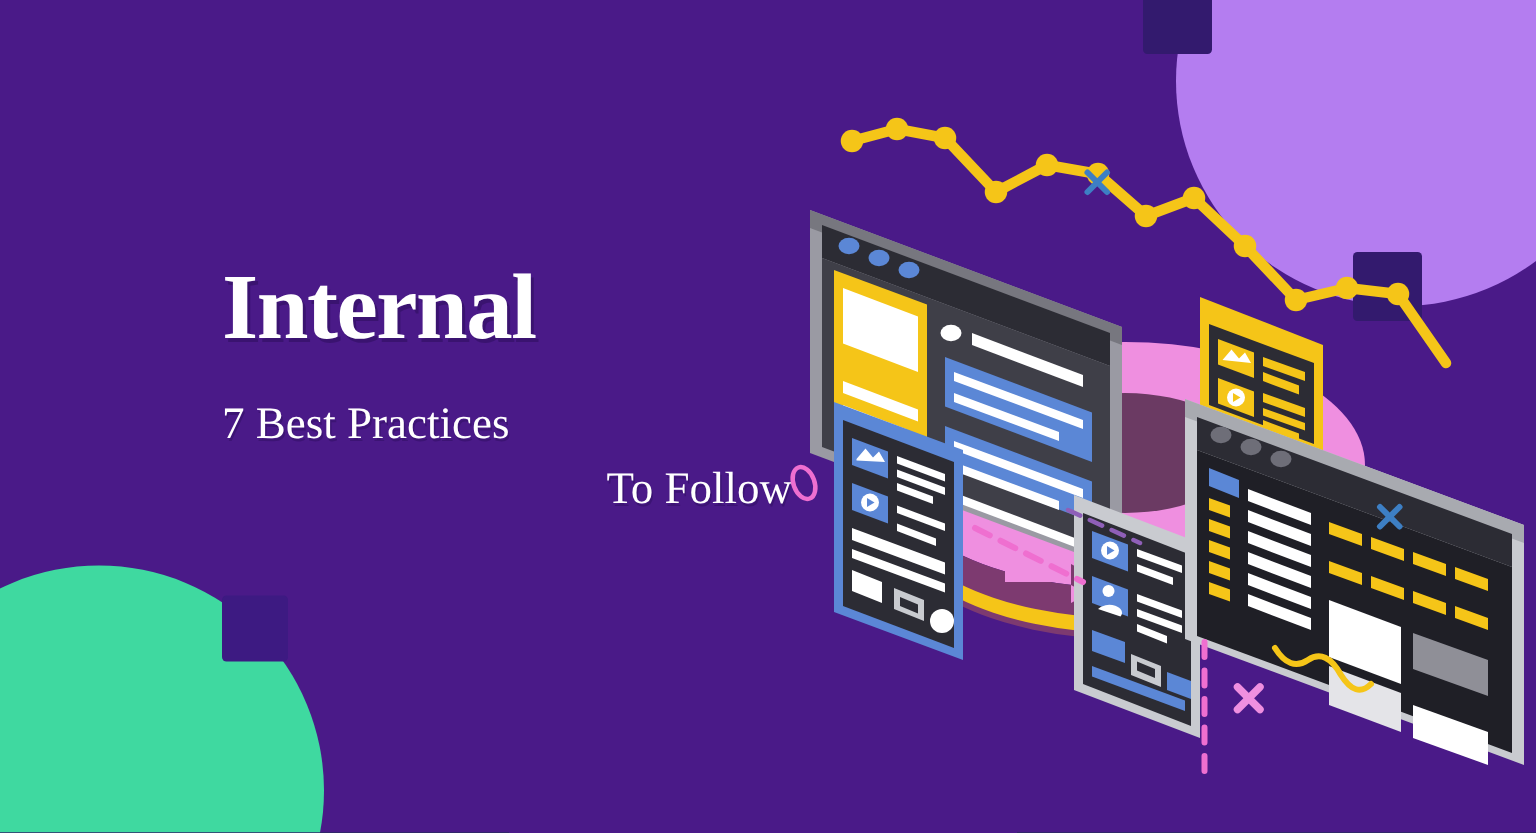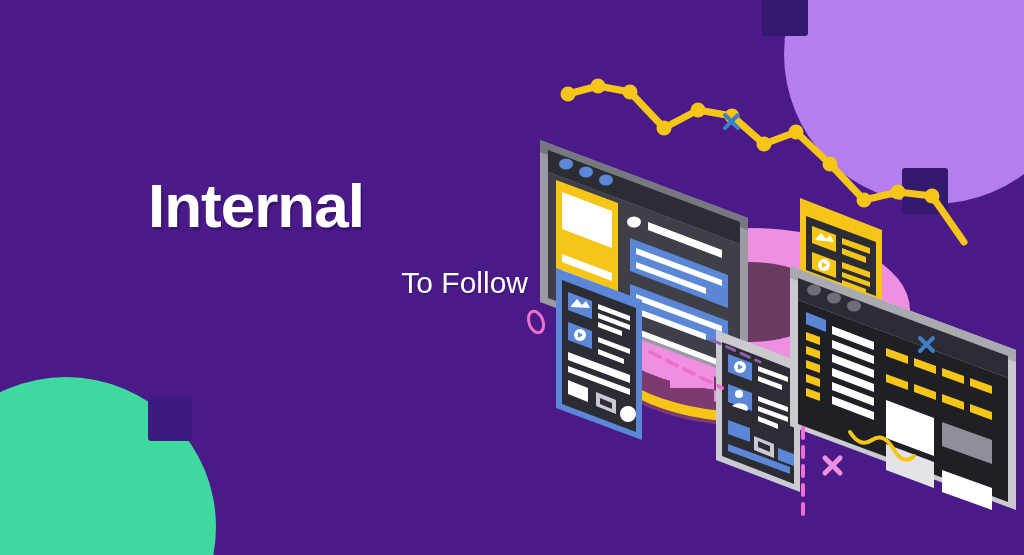--- a/index.html
+++ b/index.html
@@ -1,19 +1,19 @@
 <!DOCTYPE html>
 <html><head>
 <meta charset="utf-8">
 <style>
   html,body{margin:0;padding:0;background:#2b1363;}
   *{box-sizing:border-box;}
   .stage{
     position:relative;width:1024px;height:555px;overflow:hidden;
-    font-family:Liberation Sans, sans-serif;
+    font-family:Liberation Serif, serif;
     background:#15803d;
   }
   
   .bg-base{position:absolute;inset:0;background:#331a6e;}
   .bg-swoosh{
     position:absolute;left:-360px;top:-540px;width:1500px;height:1500px;
     border-radius:50%;background:#4a1a88;
   }
   .circle-purple{
     position:absolute;right:-60px;top:-96px;width:300px;height:300px;
@@ -64,20 +64,21 @@
 
   <div class="circle-teal">
     <span class="notch t1"></span>
   </div>
 
   <div class="copy">
     <h1 class="headline">
       <span>Internal</span>
     </h1>
     <p class="subhead">
+      <span>7 Best Practices</span>
       <span class="s2">To Follow</span>
     </p>
   </div>
 
   <div class="illo">
     <svg viewBox="0 0 524 500" xmlns="http://www.w3.org/2000/svg">
 
       <g>
         <polyline points="68,54 98,46 130,52 164,88 198,70 232,76 264,104 296,92 330,124 364,160 398,152 432,156 464,202" fill="none" stroke="#f5c518" stroke-width="7" stroke-linejoin="round" stroke-linecap="round"></polyline>
         <g fill="#f5c518">

